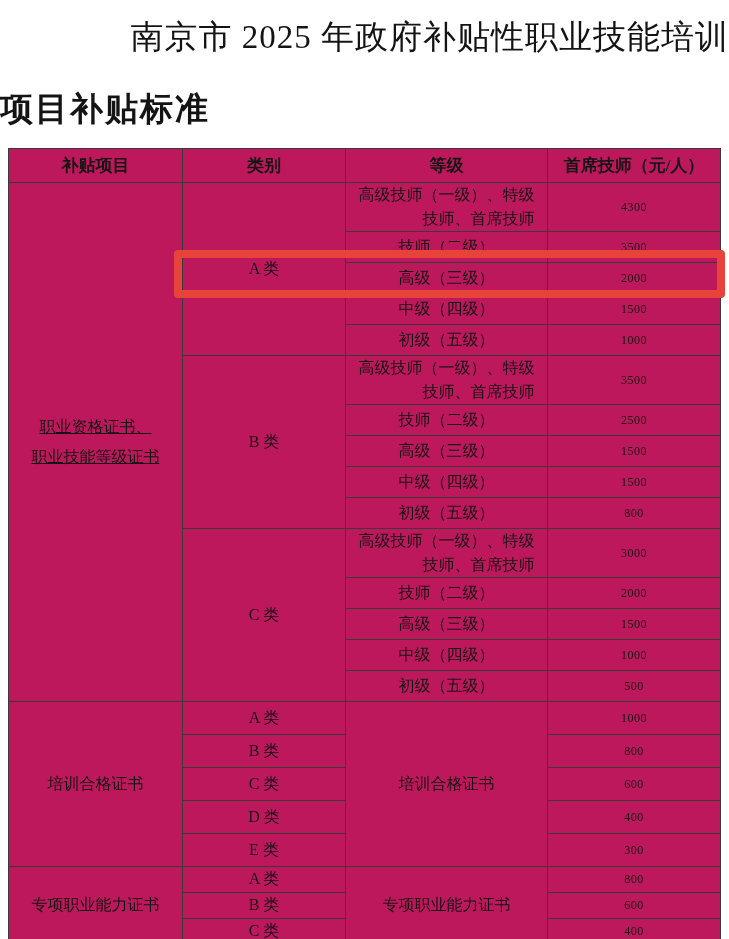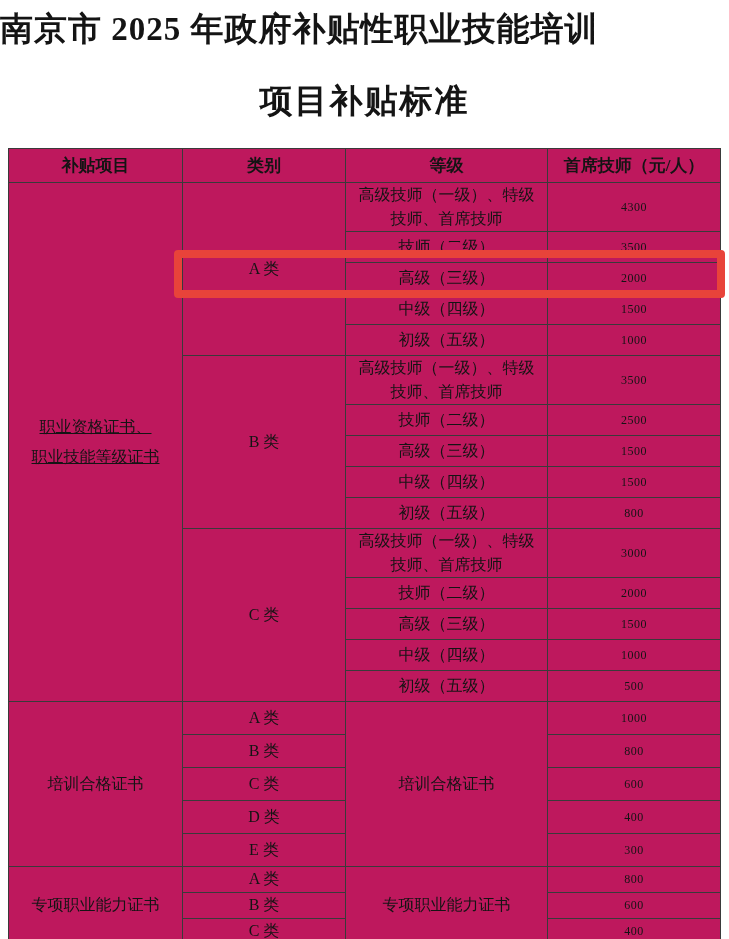--- a/index.html
+++ b/index.html
@@ -4,44 +4,44 @@
 <style>
   * { margin:0; padding:0; box-sizing:border-box; }
   html,body { background:#ffffff; }
   body {
     width:729px; height:939px;
     font-family:"Liberation Serif","DejaVu Serif",serif;
     color:#141414;
   }
   .page { position:relative; width:729px; height:939px; overflow:hidden; background:#fff; }
   .title1 {
-    padding-top:7px; text-align:left;
-    font-size:33px; font-weight:bold; letter-spacing:1px;
+    padding-top:15px; text-align:right;
+    font-size:33px; font-weight:normal; letter-spacing:1px;
   }
   .title2 {
-    margin-top:27px; text-align:center;
+    margin-top:27px; 
     font-size:33px; font-weight:bold; letter-spacing:2px;
   }
   .table-wrap { position:absolute; left:8px; top:148px; width:712px; }
   table { border-collapse:collapse; width:712px; table-layout:fixed; }
   th, td {
     border:1px solid #3a3a3a;
     text-align:center; vertical-align:middle;
     font-size:16px; padding:0;
     background:#be185d;
   }
   th { font-weight:bold; height:34px; font-size:17px; }
   col.c1 { width:174px; } col.c2 { width:163px; }
   col.c3 { width:202px; } col.c4 { width:173px; }
   tr.rt td { height:45px; }   
   tr.r1 td { height:31px; }   
   tr.r2 td { height:33px; }   
   tr.r3 td { height:26px; }   
   .multiline { white-space:pre-line; line-height:1.5; }
-  .lvl-wrap { display:inline-block; max-width:190px; }
+  .lvl-wrap { display:inline-block; max-width:190px;text-align:right; }
   .proj-wrap { display:inline-block; max-width:150px; line-height:1.9;text-decoration:underline; }
   .num { font-size:12px; letter-spacing:0.5px; }
   .highlight-box {
     position:absolute;
     left:166px; top:102px;
     width:551px; height:48px;
     border:8px solid #e8433a;
     border-radius:4px;
     pointer-events:none;
   }

